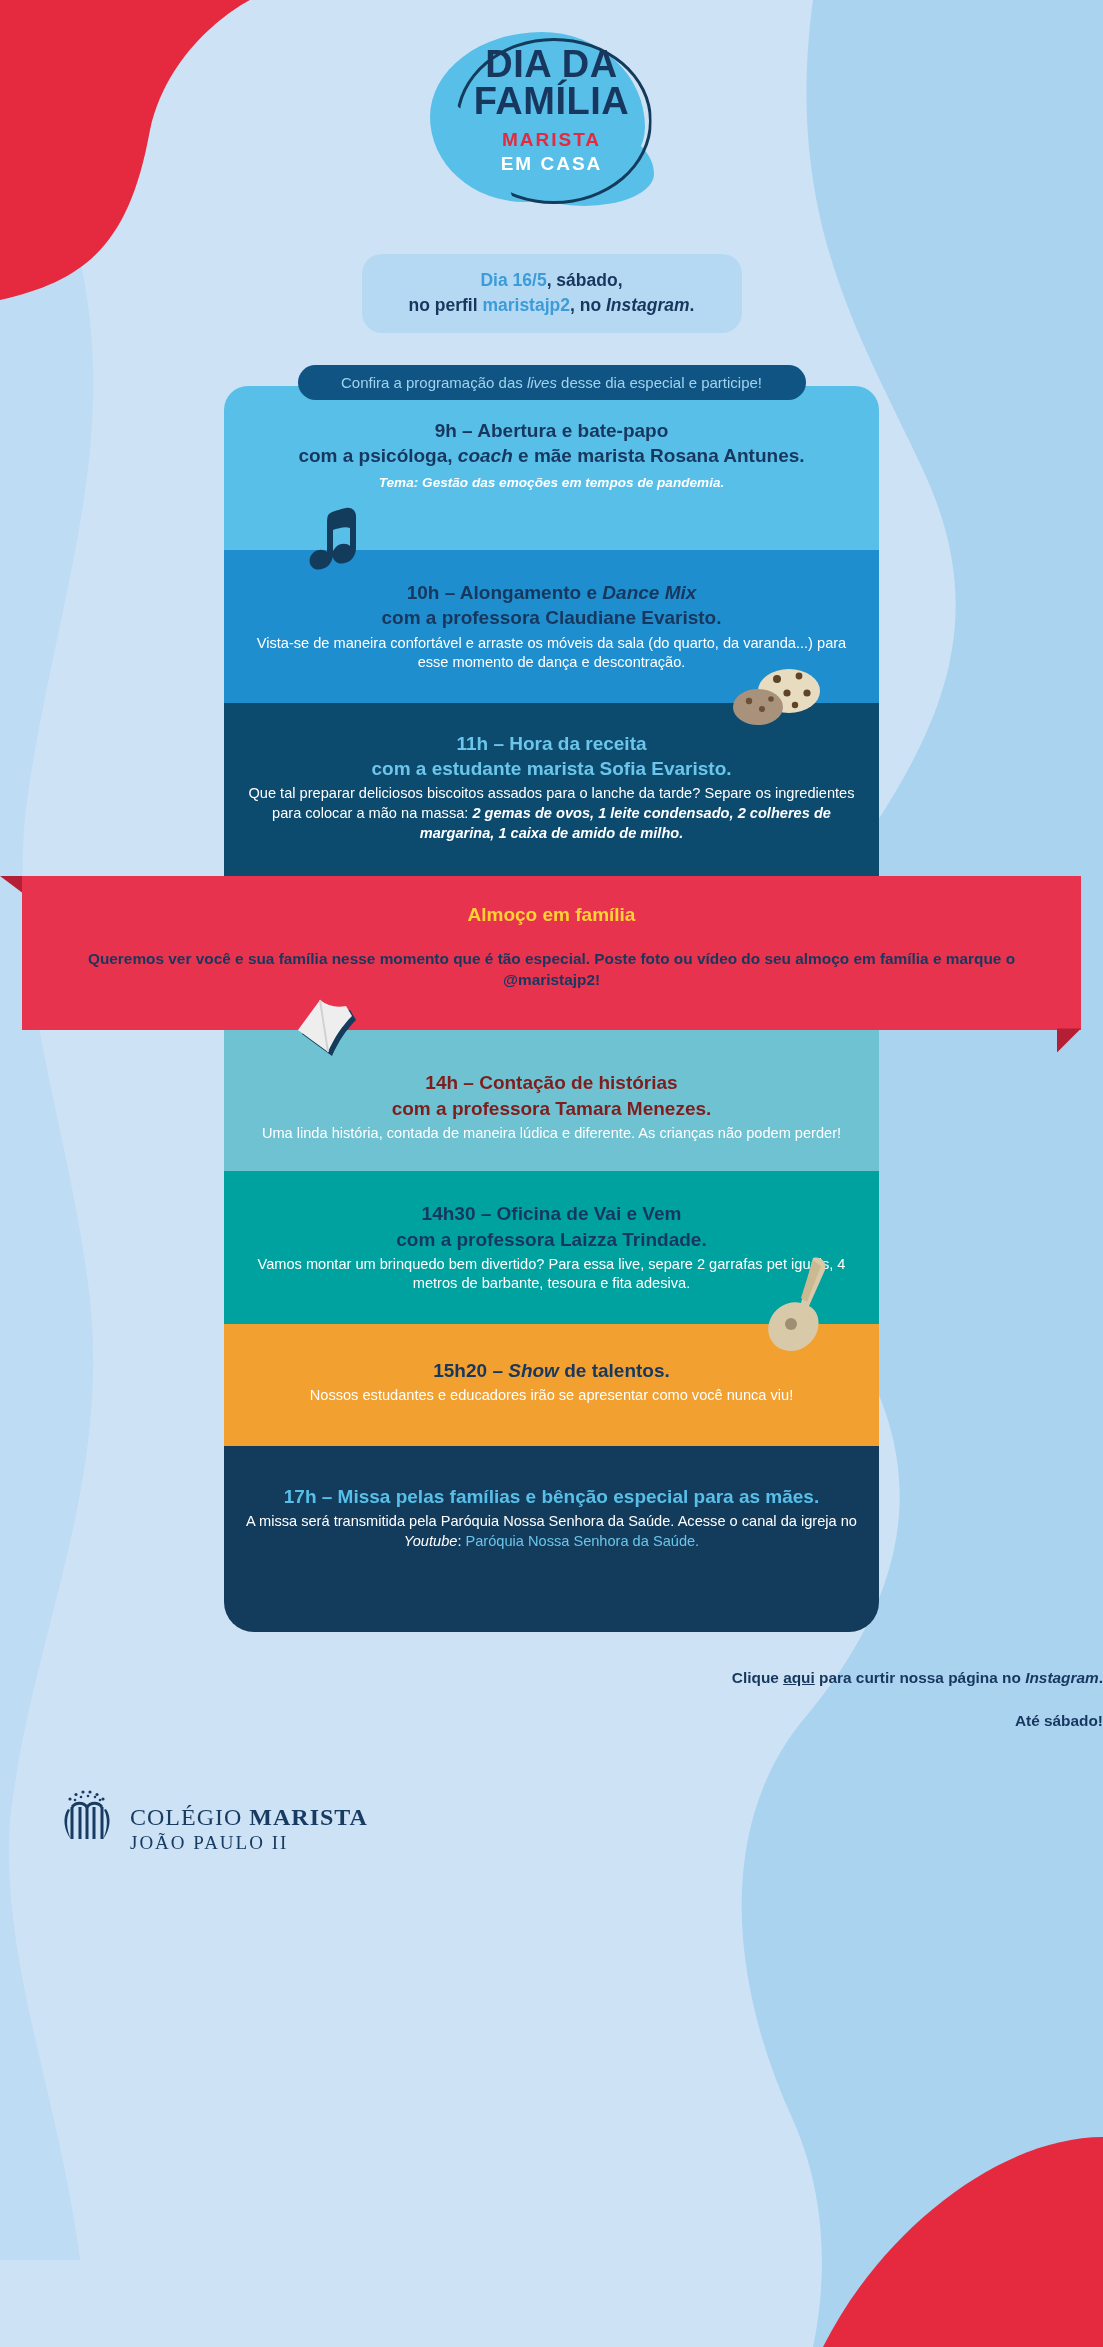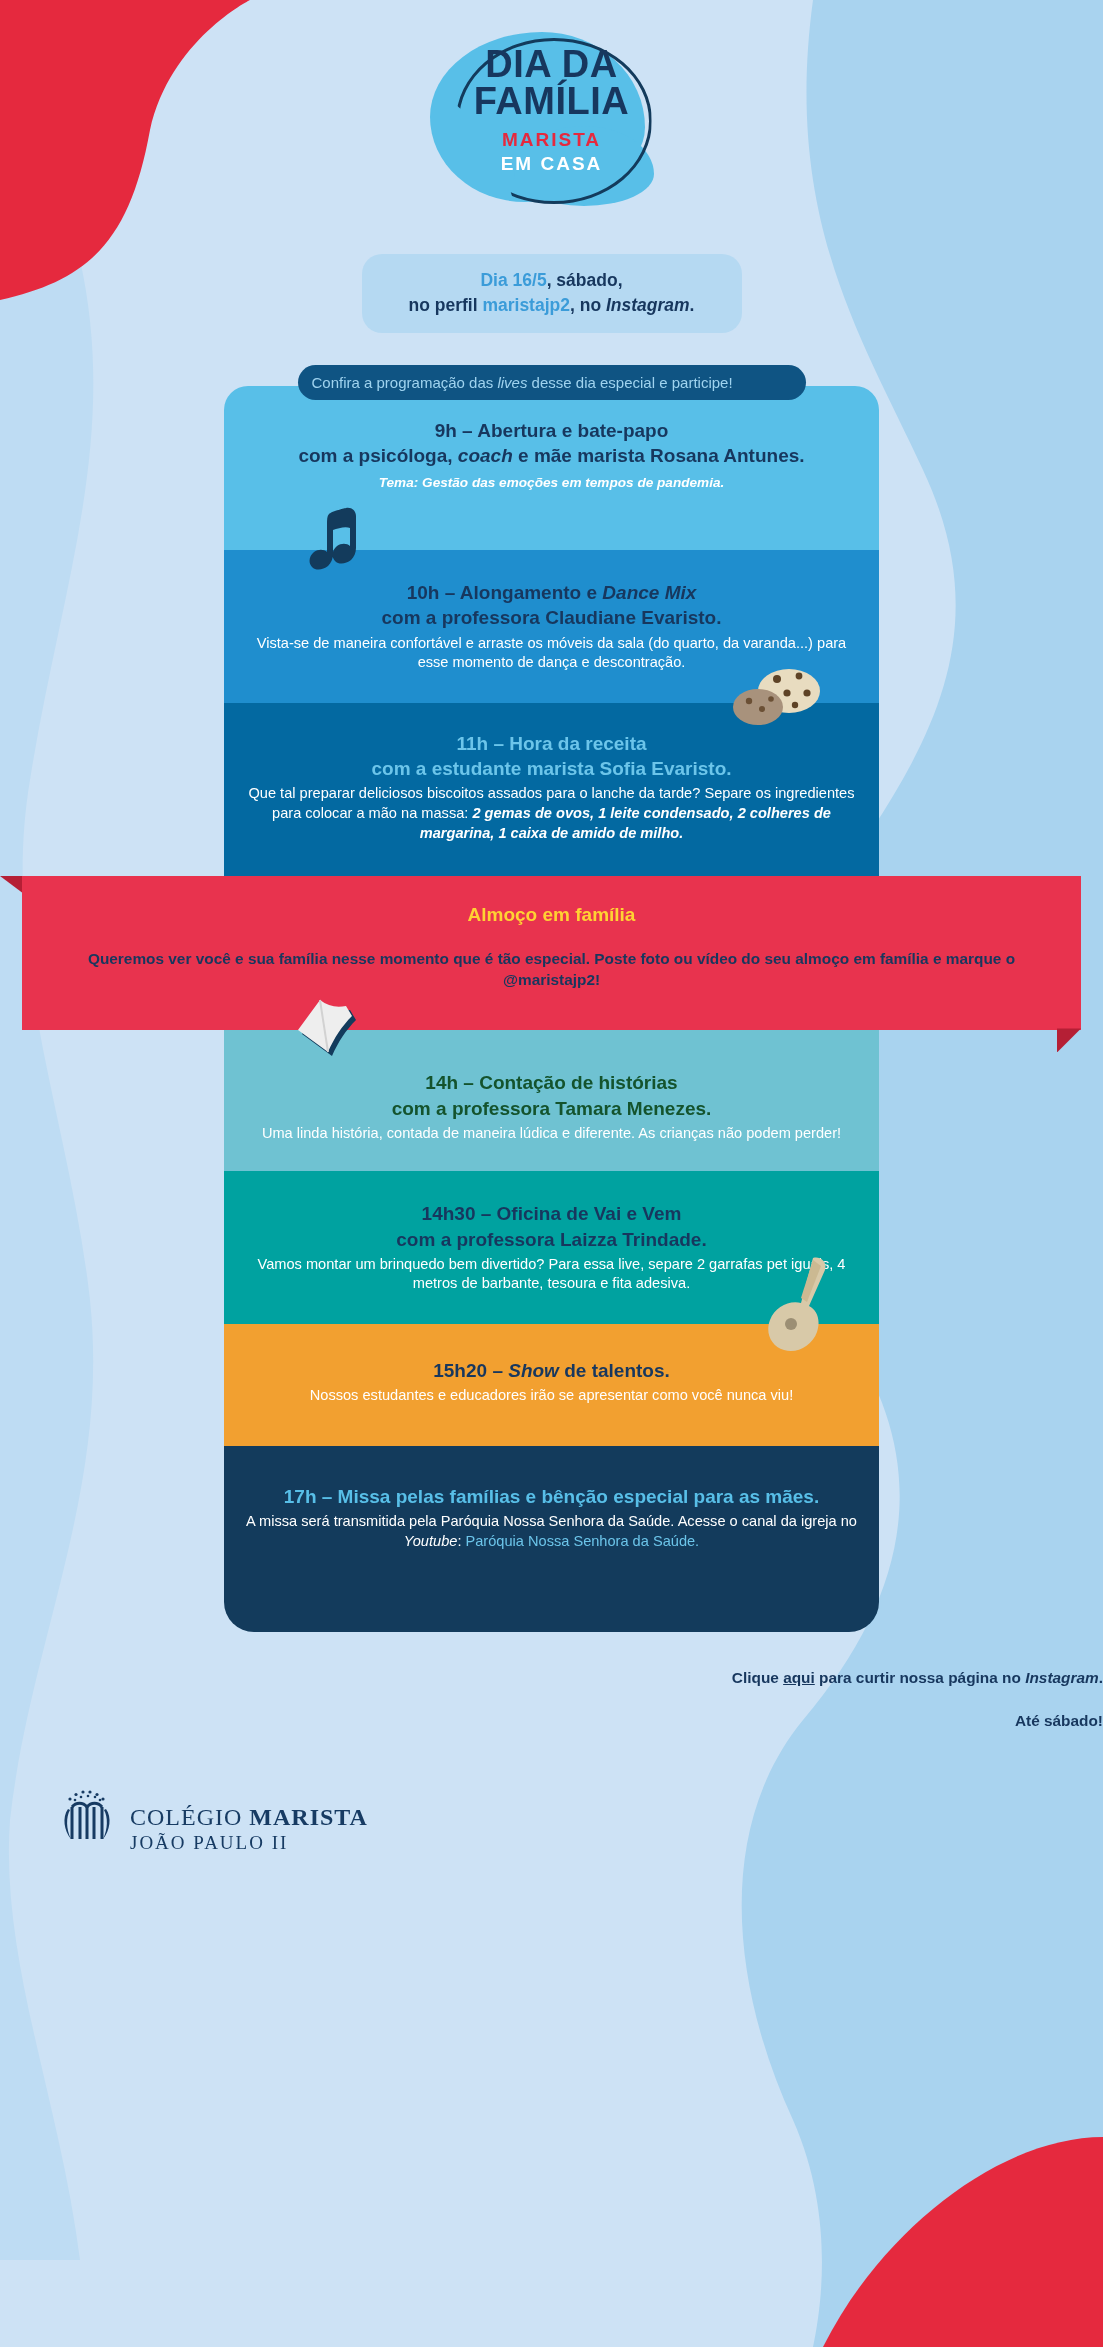--- a/index.html
+++ b/index.html
@@ -64,45 +64,45 @@
   .date-pill {
     width:380px; margin:32px auto 0; background:#b5d9f2;
     border-radius:20px; padding:14px 18px; text-align:center;
     font-size:17.5px; line-height:1.45; color:#17375e; font-weight:bold;
   }
   .date-pill .hl { color:#3b9cd9; }
   .date-pill i { font-style:italic; }
   
   .banner {
     width:508px; margin:32px auto 0; background:#0f5483;
-    border-radius:22px; padding:9px 14px; 
+    border-radius:22px; padding:9px 14px; text-align:center;
     font-size:15px; color:#9fd3ef; position:relative; z-index:3;
   }
   .banner i { font-style:italic; }
   
   .stack {
     position:relative; width:655px; margin:-14px auto 0;
     border-radius:24px; overflow:visible;
   }
   .sess { position:relative; padding:24px 20px; text-align:center; }
   .sess h3 { font-size:19px; line-height:1.32; font-weight:bold; margin-bottom:2px; }
   .sess p  { font-size:14.6px; line-height:1.36; }
   .sess i  { font-style:italic; }
   .bi { font-style:italic; font-weight:bold; }
   .s1 { background:#58bfe8; border-radius:24px 24px 0 0; padding-top:32px; padding-bottom:58px; }
   .s1 h3 { color:#17375e; }
   .s1 p  { color:#ffffff; font-style:italic; font-weight:bold; font-size:13.6px; margin-top:6px; }
   .s2 { background:#1f8ece; padding-top:30px; padding-bottom:30px; }
   .s2 h3 { color:#17375e; }
   .s2 p  { color:#ffffff; margin-top:3px; }
-  .s3 { background:#0369a1; padding-top:28px; padding-bottom:32px; }
+  .s3 { background:#0c4a6e; padding-top:28px; padding-bottom:32px; }
   .s3 h3 { color:#6cc5ea; }
   .s3 p  { color:#ffffff; margin-top:3px; }
   .s4 { background:#6fc2d2; padding-top:40px; padding-bottom:28px; }
-  .s4 h3 { color:#14532d; }
+  .s4 h3 { color:#7f1d1d; }
   .s4 p  { color:#ffffff; margin-top:3px; }
   .s5 { background:#00a2a0; padding-top:30px; padding-bottom:30px; }
   .s5 h3 { color:#17375e; }
   .s5 p  { color:#ffffff; margin-top:3px; }
   .s6 { background:#f2a030; padding-top:34px; padding-bottom:40px; }
   .s6 h3 { color:#17375e; }
   .s6 p  { color:#ffffff; margin-top:3px;text-align:center; }
   .s7 { background:#133b5c; border-radius:0 0 30px 30px; padding-top:38px; padding-bottom:80px; }
   .s7 h3 { color:#58bfe8; }
   .s7 p  { color:#ffffff; margin-top:3px; }

